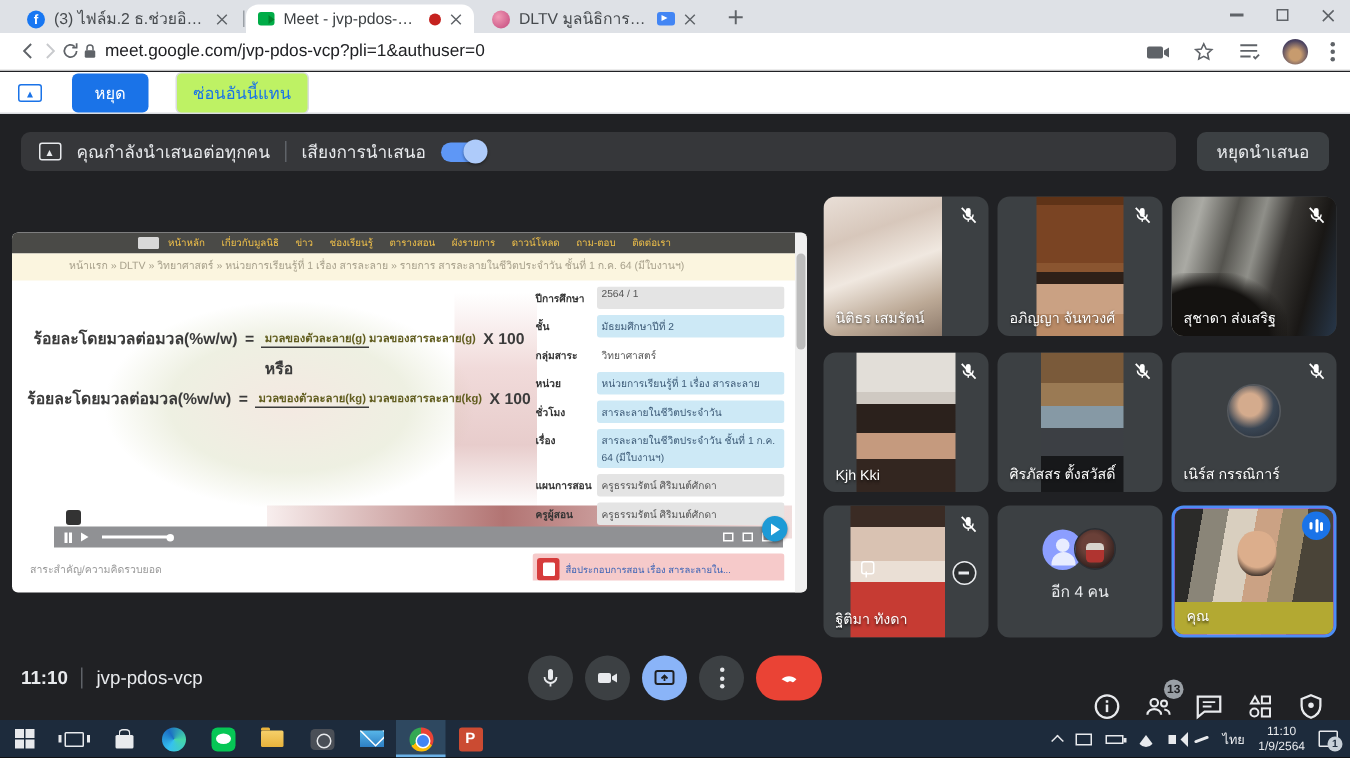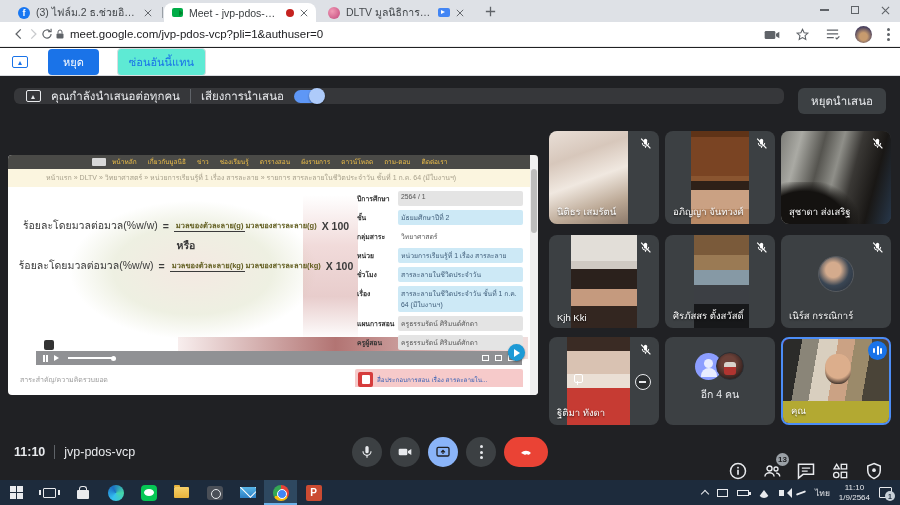--- a/index.html
+++ b/index.html
@@ -44,26 +44,26 @@
 
   
   .infobar { position:absolute; left:0; top:48px; width:900px; height:28px; background:#fff;
              border-bottom:1px solid #dadce0; display:flex; align-items:center; gap:10px; padding-left:12px; }
   .share-ico { width:16px; height:12px; border:1.6px solid #1a73e8; border-radius:2px; position:relative; }
   .share-ico::after { content:""; position:absolute; left:4.5px; top:2px; width:0; height:0;
                       border:2.5px solid transparent; border-bottom:4px solid #1a73e8; }
   .infobar-text { font-size:11.5px; color:#3c4043; }
   .btn-stop { background:#1a73e8; color:#fff; font-size:11px; border:none; border-radius:4px;
               padding:4px 15px; margin-left:10px; }
-  .btn-hide { background:#5eead4; color:#1a73e8; font-size:11px; border:1px solid #dadce0; border-radius:4px;
+  .btn-hide { background:#bef264; color:#1a73e8; font-size:11px; border:1px solid #dadce0; border-radius:4px;
               padding:4px 11px; margin-left:8px; }
 
   
   .meet { position:absolute; left:0; top:76px; width:900px; height:404px; background:#202124; }
-  .banner { position:absolute; left:14px; top:12px; width:770px; height:16px; background:#36373a;
+  .banner { position:absolute; left:14px; top:12px; width:770px; height:26px; background:#36373a;
             border-radius:6px; display:flex; align-items:center; gap:10px; padding:0 12px;
             color:#e8eaed; font-size:11.5px; }
   .present-ico { width:15px; height:12px; border:1.5px solid #e8eaed; border-radius:2px; position:relative; }
   .present-ico::after { content:""; position:absolute; left:3.5px; top:1.5px; width:0; height:0;
                         border:2.5px solid transparent; border-bottom:4px solid #e8eaed; }
   .vdiv { width:1px; height:14px; background:#5f6368; }
   .toggle { width:30px; height:13px; border-radius:8px; background:#5e97f6; position:relative; }
   .toggle::after { content:""; position:absolute; right:-1px; top:-2px; width:16px; height:16px;
                    border-radius:50%; background:#aecbfa; box-shadow:0 1px 2px #0006; }
   .stop-present { position:absolute; right:14px; top:12px; width:88px; height:26px; background:#3c4043;
@@ -80,21 +80,21 @@
   .crumb { position:absolute; left:0; top:14px; width:100%; height:18px; background:#fbf5df;
            font-size:7px; color:#a8a18c; line-height:18px; padding-left:38px; white-space:nowrap; overflow:hidden; }
   .stain-a { position:absolute; left:60px; top:45px; width:250px; height:140px; border-radius:50%;
              background:radial-gradient(ellipse, #f4e9e2 0%, #eef0e2 45%, transparent 70%); }
   .stain-b { position:absolute; left:295px; top:40px; width:55px; height:145px;
              background:linear-gradient(#fff0, #d4929055 35%, #a8423f44 70%, #fff0); }
   .stain-c { position:absolute; left:170px; top:182px; width:350px; height:22px;
              background:linear-gradient(90deg, #c9807d22, #8c2f2daa 45%, #b5565233 95%); }
   .formulas { position:absolute; left:8px; top:62px; width:340px; color:#3b3b3b; }
   .f-line { display:flex; align-items:center; justify-content:center; gap:5px; }
-  .f-lhs { font-weight:normal; font-size:10.5px; white-space:nowrap; }
+  .f-lhs { font-weight:bold; font-size:10.5px; white-space:nowrap; }
   .f-eq { font-weight:bold; font-size:10.5px; }
   .frac { display:inline-flex; flex-direction:row; }
   .frac .num { border-bottom:1px solid #3b3b3b; padding:0 2px; }
   .frac span { font-size:7.5px; font-weight:bold; color:#615d1f; white-space:nowrap; }
   .f-mult { font-weight:bold; font-size:10.5px; white-space:nowrap; }
   .f-or { text-align:center; font-weight:bold; font-size:10.5px; margin:3px 0; }
   .info-table { position:absolute; left:347px; top:36px; width:168px; height:196px; overflow:hidden;
                 font-size:6.8px; }
   .trow { display:flex; gap:3px; margin-bottom:4px; }
   .trow .lbl { flex:0 0 40px; font-weight:bold; color:#333; padding:2px 0 2px 2px; }

